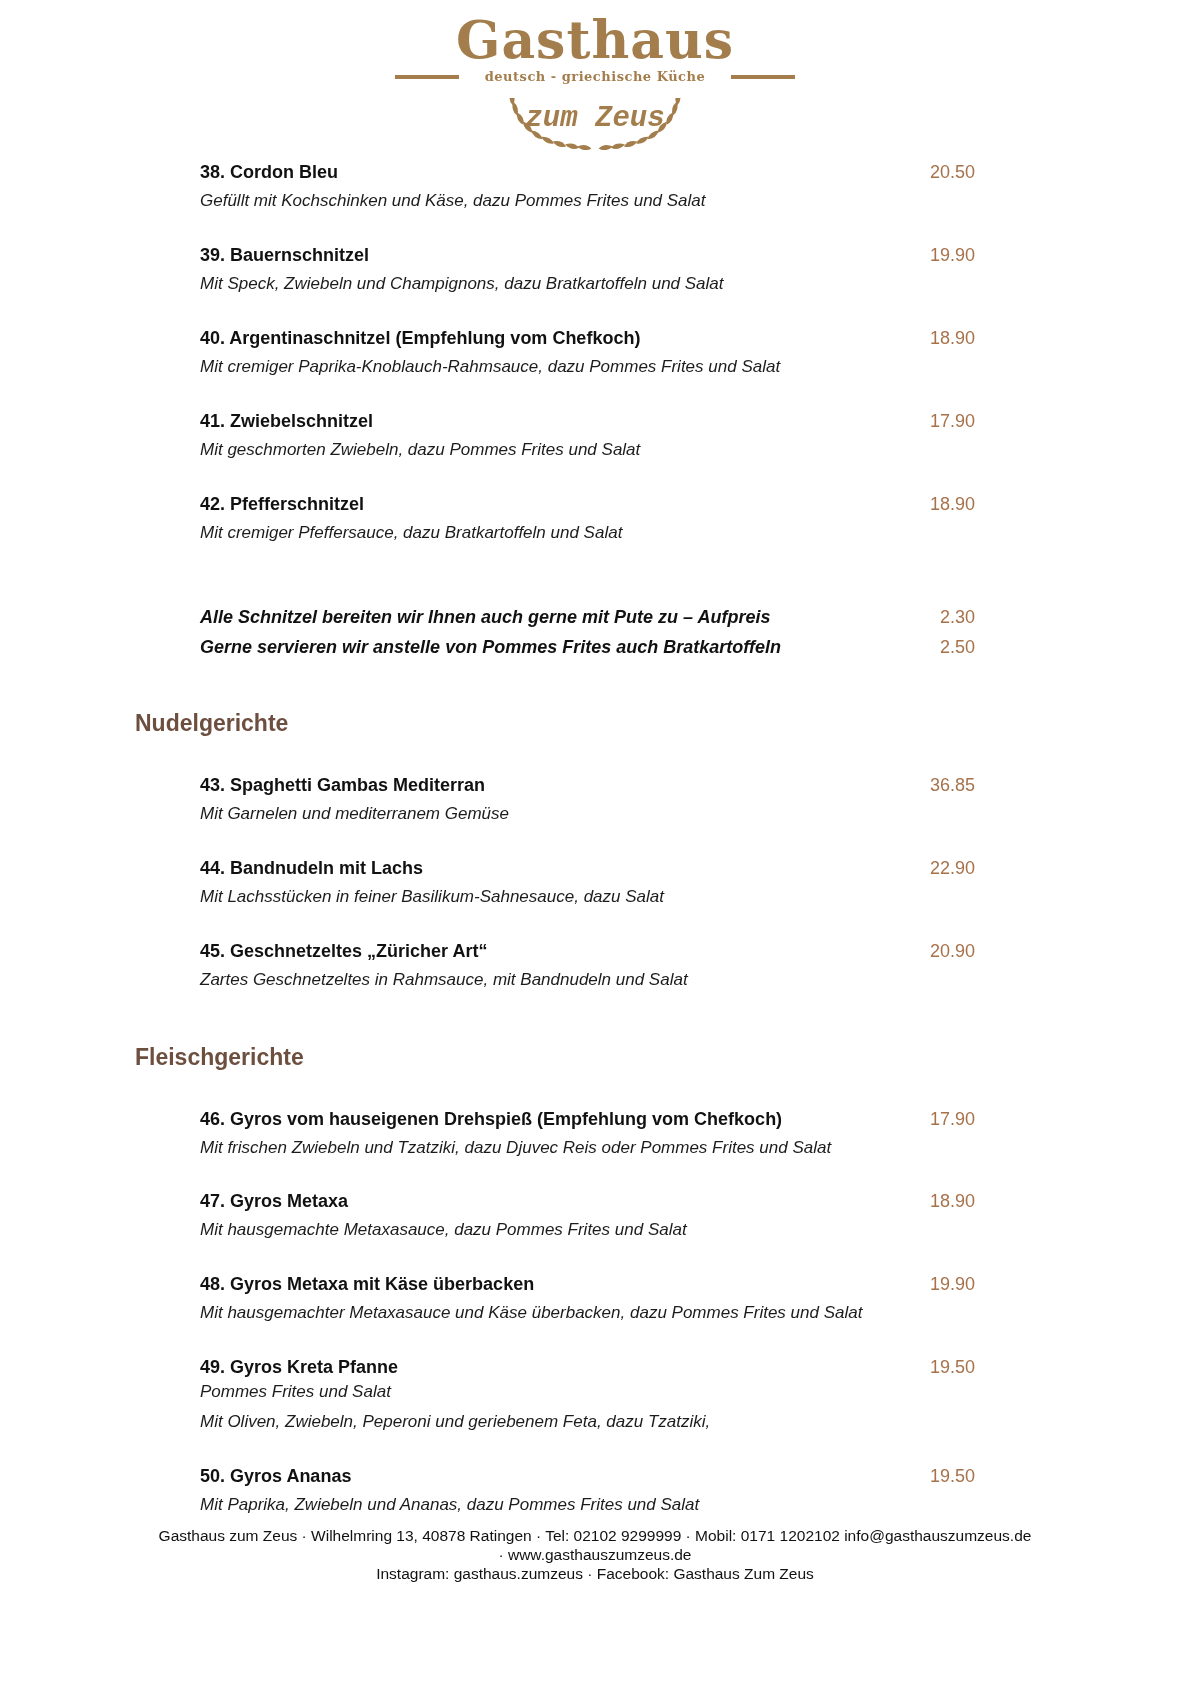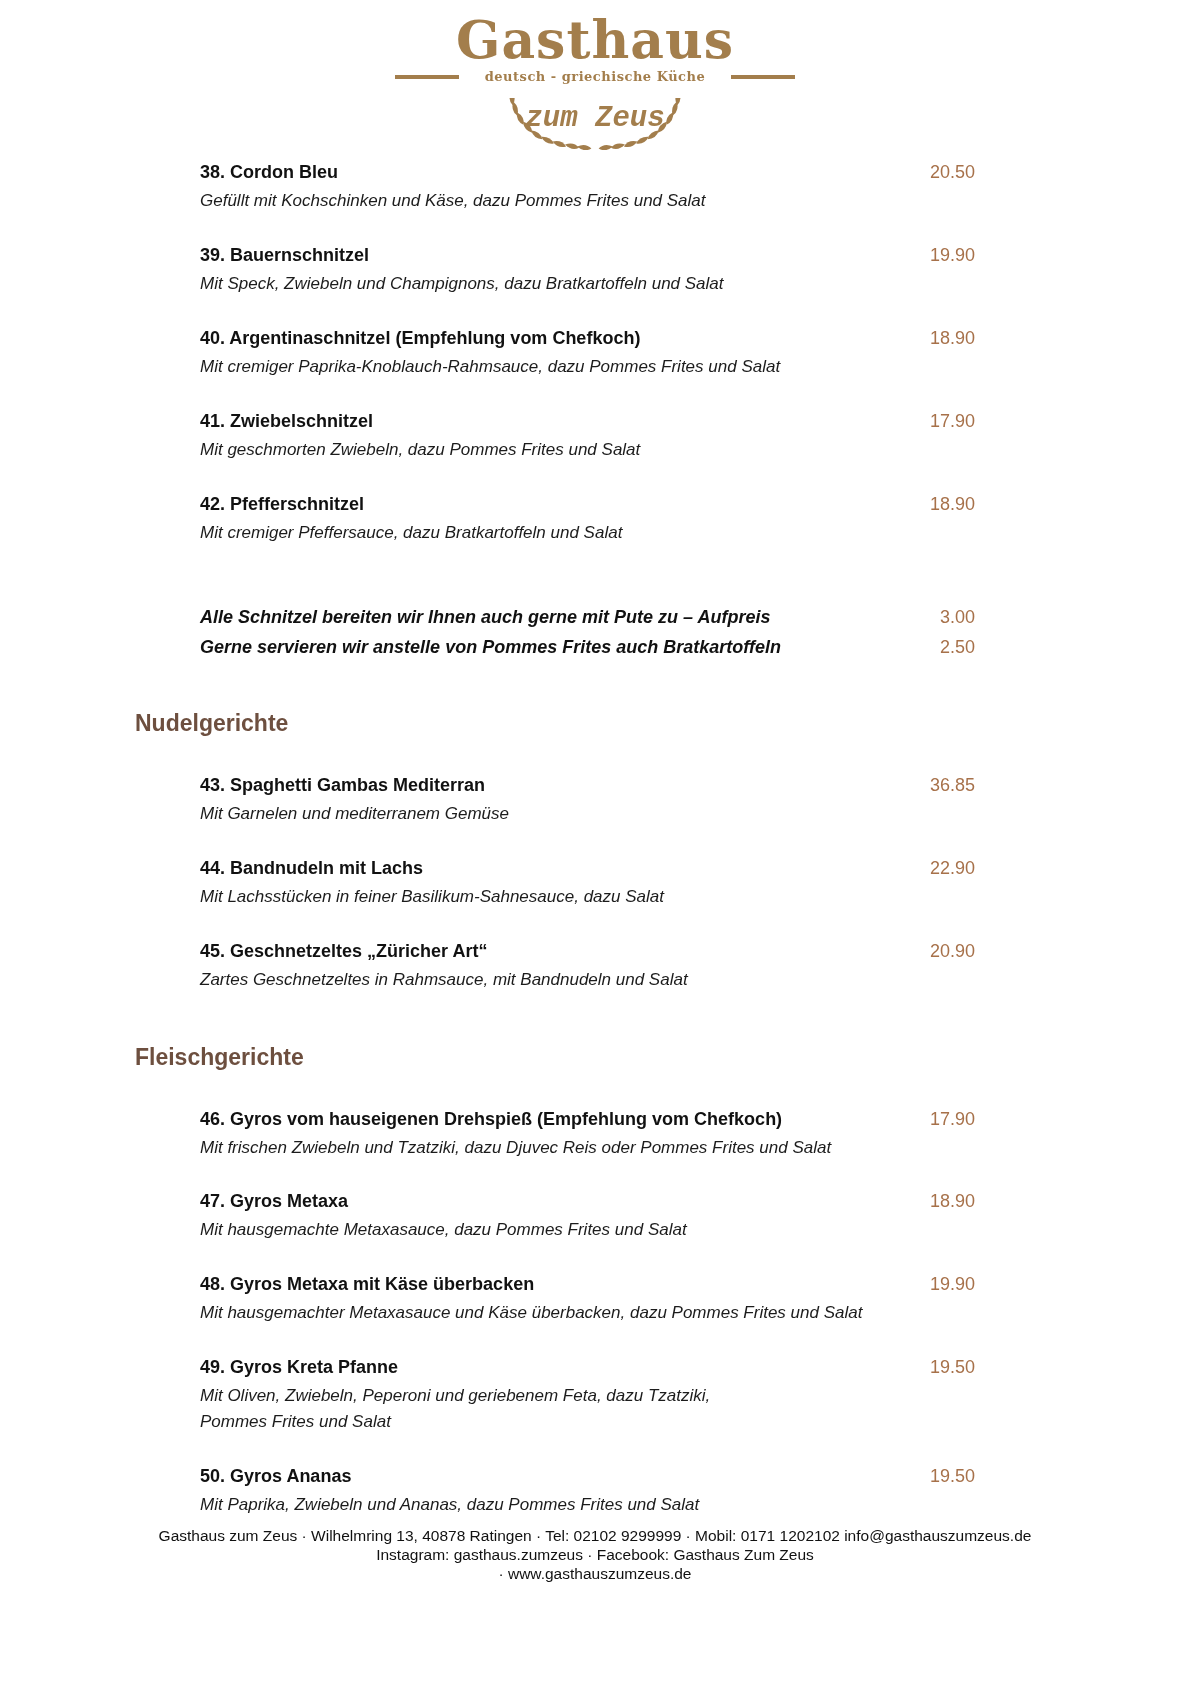--- a/index.html
+++ b/index.html
@@ -141,21 +141,21 @@
       <div class="item-row">
         <span class="item-name">42. Pfefferschnitzel</span>
         <span class="item-price">18.90</span>
       </div>
       <div class="item-desc">Mit cremiger Pfeffersauce, dazu Bratkartoffeln und Salat</div>
     </div>
 
     <div class="notes">
       <div class="note-row">
         <span class="note-text">Alle Schnitzel bereiten wir Ihnen auch gerne mit Pute zu – Aufpreis</span>
-        <span class="note-price">3.00</span>
+        <span class="note-price">2.30</span>
       </div>
       <div class="note-row">
         <span class="note-text">Gerne servieren wir anstelle von Pommes Frites auch Bratkartoffeln</span>
         <span class="note-price">2.50</span>
       </div>
     </div>
 
     <div class="section-heading">Nudelgerichte</div>
 
     <div class="menu-item">
@@ -201,32 +201,32 @@
         <span class="item-name">48. Gyros Metaxa mit Käse überbacken</span>
         <span class="item-price">19.90</span>
       </div>
       <div class="item-desc">Mit hausgemachter Metaxasauce und Käse überbacken, dazu Pommes Frites und Salat</div>
     </div>
     <div class="menu-item">
       <div class="item-row">
         <span class="item-name">49. Gyros Kreta Pfanne</span>
         <span class="item-price">19.50</span>
       </div>
+      <div class="item-desc" style="margin-top:3px;">Pommes Frites und Salat</div>
       <div class="item-desc">Mit Oliven, Zwiebeln, Peperoni und geriebenem Feta, dazu Tzatziki,</div>
-      <div class="item-desc" style="margin-top:3px;">Pommes Frites und Salat</div>
     </div>
     <div class="menu-item">
       <div class="item-row">
         <span class="item-name">50. Gyros Ananas</span>
         <span class="item-price">19.50</span>
       </div>
       <div class="item-desc">Mit Paprika, Zwiebeln und Ananas, dazu Pommes Frites und Salat</div>
     </div>
 
   </div>
 
   <div class="footer">
     <div>Gasthaus zum Zeus · Wilhelmring 13, 40878 Ratingen · Tel: 02102 9299999 · Mobil: 0171 1202102 info@gasthauszumzeus.de</div>
+    <div>· www.gasthauszumzeus.de</div>
     <div>Instagram: gasthaus.zumzeus · Facebook: Gasthaus Zum Zeus</div>
-    <div>· www.gasthauszumzeus.de</div>
   </div>
 
 </div>
 
 </body></html>

